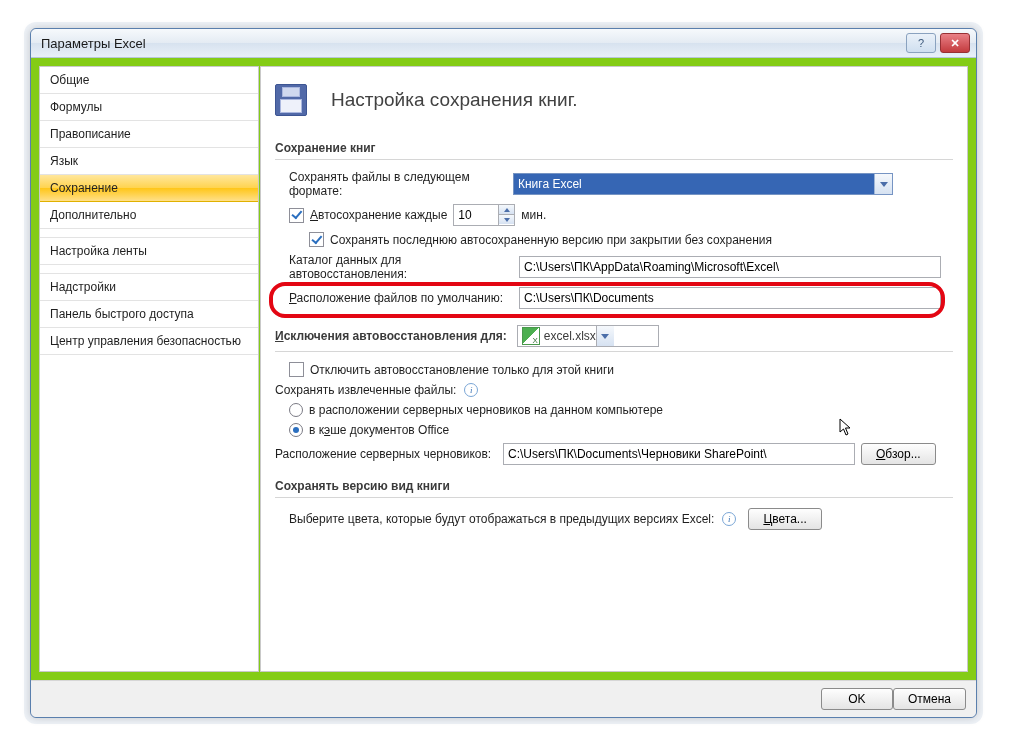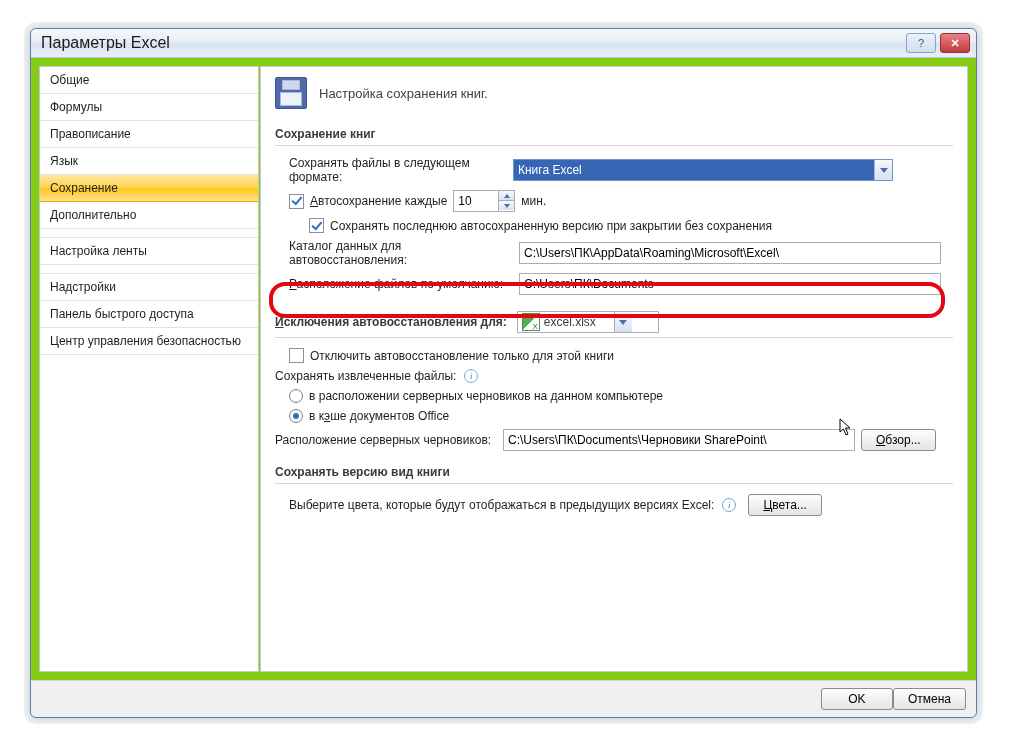--- a/index.html
+++ b/index.html
@@ -30,21 +30,21 @@
     height: 28px;
     display: flex;
     align-items: center;
     justify-content: space-between;
     padding: 0 6px 0 10px;
     background: linear-gradient(to bottom, #f6f9fc 0%, #e4ebf3 50%, #d7e2ef 51%, #e9f0f8 100%);
     border-top-left-radius: 6px;
     border-top-right-radius: 6px;
     border-bottom: 1px solid #b8c7d8;
   }
-  .titlebar .title { font-size: 16px; color: #1a1a1a; }
+  .titlebar .title { font-size: 13px; color: #1a1a1a; }
   .winbtns { display: flex; gap: 4px; }
   .winbtn {
     width: 28px; height: 18px;
     border: 1px solid #8aa2bf;
     border-radius: 3px;
     background: linear-gradient(to bottom,#eaf1f9,#cfdff0);
     display:flex; align-items:center; justify-content:center;
     font-size: 11px; color:#3b587b; cursor: default;
   }
   .winbtn.close {
@@ -95,21 +95,21 @@
     position:relative; border-radius:2px;
   }
   .floppy::before{
     content:""; position:absolute; top:2px; left:6px; right:6px; height:8px;
     background:#cfd8ef; border:1px solid #aab7df;
   }
   .floppy::after{
     content:""; position:absolute; bottom:2px; left:4px; right:4px; height:12px;
     background:#eef1fa; border:1px solid #aab7df;
   }
-  .page-head h2{ margin:0; font-size:13px; font-weight:normal; color:#424242; }
+  .page-head h2{ margin:12px; font-size:19px; font-weight:normal; color:#424242; }
   .section-header{
     font-size:12px; color:#3b3b3b;
     padding:4px 0 4px 0;
     border-bottom:1px solid #d6d6d6;
     margin-bottom:10px;
     font-weight:bold;
   }
   .section-header + .section-body { margin-left:14px; }
   .row{ display:flex; align-items:center; gap:6px; margin-bottom:6px; }
   .label{ color:#1f1f1f; }
@@ -160,21 +160,21 @@
   .tri-down-sm{width:0;height:0;border-left:3px solid transparent;border-right:3px solid transparent;border-top:4px solid #4b6ea9;}
   .file-dd{
     display:flex; align-items:center; border:1px solid #abadb3; height:20px; background:#fff;
   }
   .file-dd .fx{
     width:16px; height:16px; margin:0 4px;
     background:linear-gradient(135deg,#4caf50 0 50%,#fff 0);
     border:1px solid #49984c; position:relative;
   }
   .file-dd .fx::after{content:"X"; position:absolute; right:1px; bottom:-1px; font-size:8px; color:#356f37;}
-  .file-dd .ftxt{ padding-right:18px; }
+  .file-dd .ftxt{ }
   .file-dd .dd-btn{ width:17px; height:100%; border-left:1px solid #abadb3; background:linear-gradient(to bottom,#f5f8fc,#d6e2f2); display:flex; align-items:center; justify-content:center; }
   .btn{
     height:22px; padding:0 14px;
     border:1px solid #8b8b8b; border-radius:3px;
     background:linear-gradient(to bottom,#fefefe,#e4e4e4);
     font:inherit; cursor:default;
   }
   .info-icon{
     width:12px; height:12px; border-radius:50%; border:1px solid #7aa6d6;
     display:inline-flex; align-items:center; justify-content:center;

